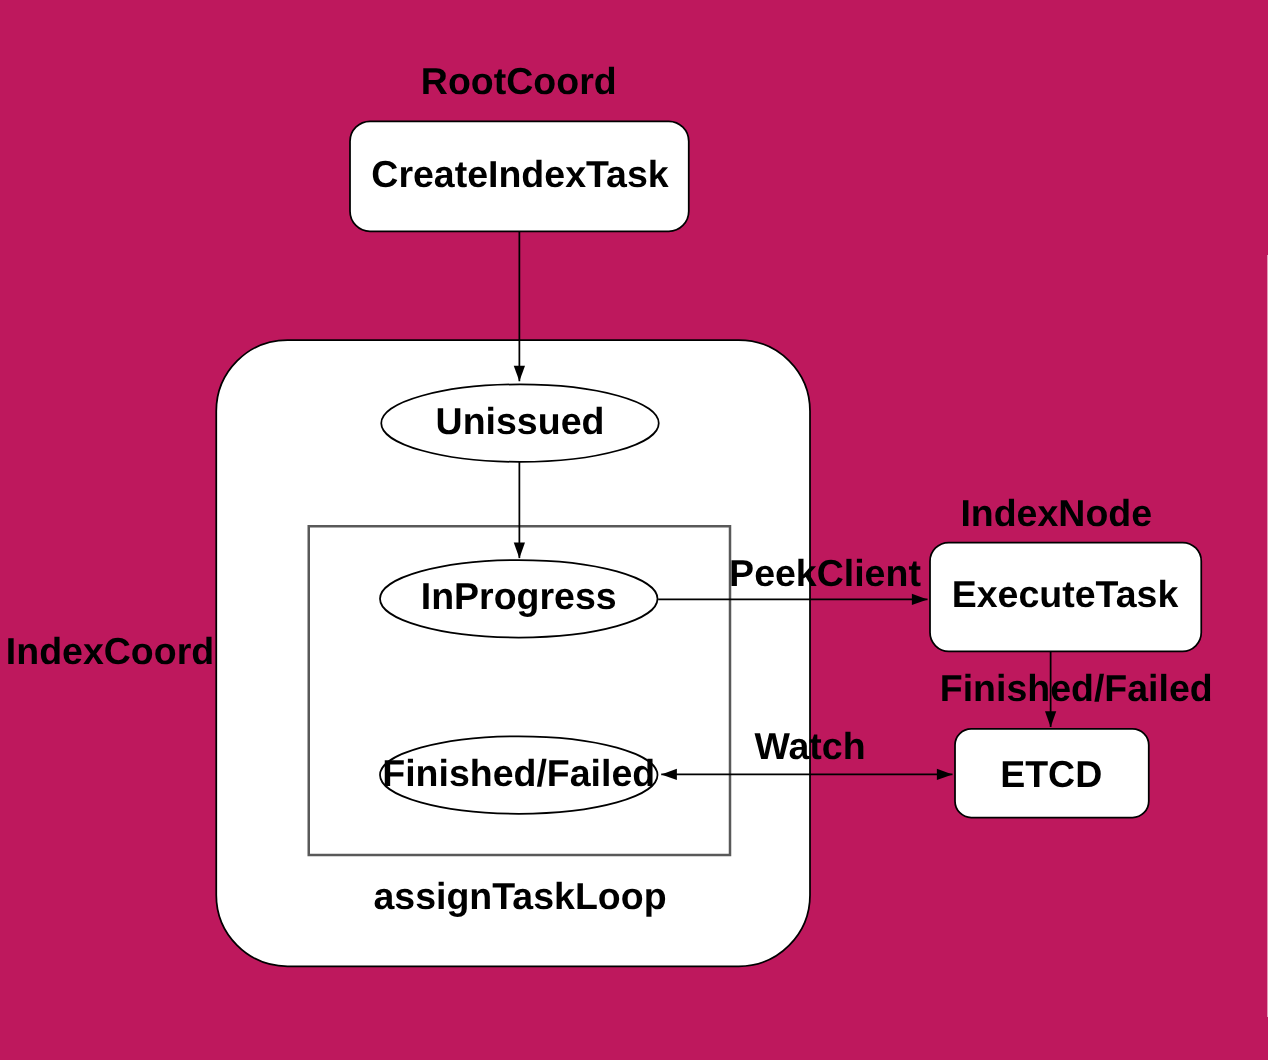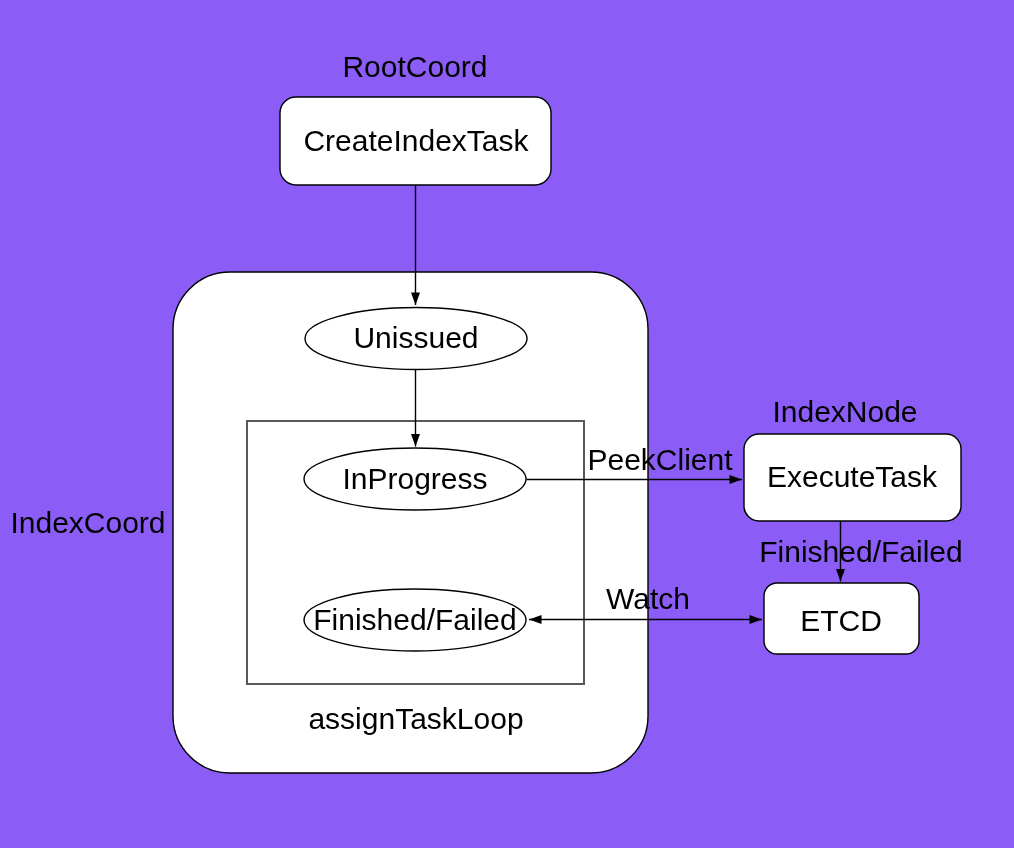--- a/index.html
+++ b/index.html
@@ -4,22 +4,23 @@
 <style>
   html, body {
     margin: 0;
     padding: 0;
     background: #ffffff;
   }
   .canvas {
     position: relative;
     width: 1014px;
     height: 848px;
-    background: #8b5cf6;
+    background: #be185d;
     overflow: hidden;
+    font-weight: bold;
   }
   svg {
     display: block;
     font-family: "Liberation Sans", sans-serif;
   }
   .node-shape {
     fill: #ffffff;
     stroke: #000000;
     stroke-width: 1.4;
   }

